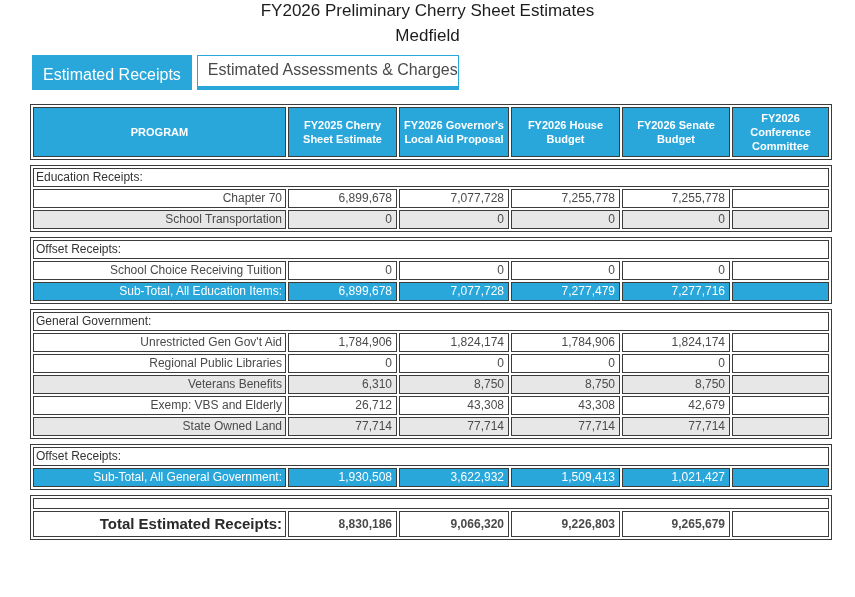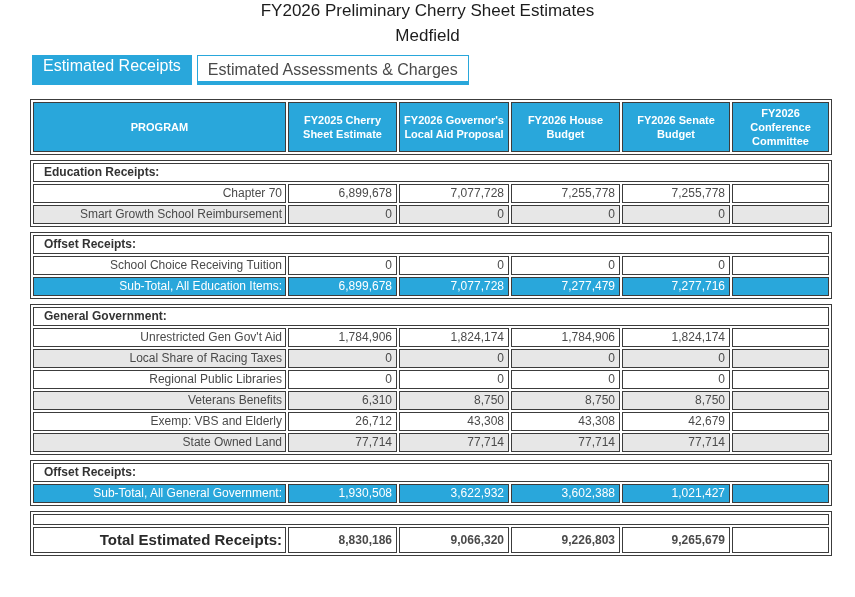--- a/index.html
+++ b/index.html
@@ -18,25 +18,25 @@
     line-height:21px;font-weight:normal;
   }
   .page-subtitle{
     text-align:center;font-size:17px;color:#1c1c1c;
     margin-top:4px;line-height:21px;font-weight:normal;
   }
   .tabs{display:flex;align-items:stretch;gap:5px;margin:9px 0 0 32px;}
   .tab{font-size:16px;line-height:19px;cursor:pointer;white-space:nowrap;}
   .tab.active{
     background:var(--accent);color:#fff;border:1px solid var(--accent);
-    padding:0 10px 5px 10px;
+    padding:9px 10px 5px 10px;
   }
   .tab.inactive{
     background:#fff;color:#4a4a4a;border:1px solid var(--accent);
-    border-bottom:4px solid var(--accent);padding:4px 10px 2px 10px;
+    border-bottom:4px solid var(--accent);padding:4px 0 2px 10px;
   }
   .table-area{margin:14px 0 0 30px;width:800px;}
   table.sheet{
     border-collapse:separate;border-spacing:2px;background:#fff;
     border:1px solid var(--line);table-layout:fixed;width:800px;
     margin:0 0 5px 0;
   }
   .sheet col:nth-child(1){width:253px;}
   .sheet col:nth-child(2){width:109px;}
   .sheet col:nth-child(3){width:110px;}
@@ -45,21 +45,21 @@
   .sheet col:nth-child(6){width:97px;}
   .sheet th,.sheet td{border:1px solid var(--line);overflow:hidden;}
   .sheet th{
     background:var(--accent);color:#fff;font-weight:bold;font-size:11px;
     line-height:14px;text-align:center;padding:3px 2px;height:36px;
   }
   .sheet td{
     font-size:12px;line-height:15px;padding:1px 3px;color:#4a4a4a;
     white-space:nowrap;background:#fff;
   }
-  .sheet td.heading{font-weight:bold;color:#333;line-height:13px;padding:2px 10px;}
+  .sheet td.heading{font-weight:normal;color:#333;line-height:13px;padding:2px 2px;}
   .sheet td.label{text-align:right;}
   .sheet td.num{text-align:right;padding-right:4px;}
   .sheet tr.alt td{background:var(--row-alt);}
   .sheet tr.subtotal td{background:var(--accent);color:#fff;font-weight:normal;}
   .sheet td.spacer{height:11px;padding:0;}
   .sheet td.total-label{
     font-size:15px;font-weight:bold;color:#2a2a2a;line-height:20px;padding:2px 3px;
   }
   .sheet tr.total-row td.num{font-weight:bold;}
 </style>
@@ -113,21 +113,21 @@
           </tr>
           <tr class="">
             <td class="label">Chapter 70</td>
             <td class="num">6,899,678</td>
             <td class="num">7,077,728</td>
             <td class="num">7,255,778</td>
             <td class="num">7,255,778</td>
             <td class="num"></td>
           </tr>
           <tr class="alt">
-            <td class="label">Smart Growth School Reimbursement</td>
+            <td class="label">School Transportation</td>
             <td class="num">0</td>
             <td class="num">0</td>
             <td class="num">0</td>
             <td class="num">0</td>
             <td class="num"></td>
           </tr>
         </tbody>
       </table>
       <table class="sheet">
         <colgroup>
@@ -174,28 +174,20 @@
             <td colspan="6" class="heading">General Government:</td>
           </tr>
           <tr class="">
             <td class="label">Unrestricted Gen Gov't Aid</td>
             <td class="num">1,784,906</td>
             <td class="num">1,824,174</td>
             <td class="num">1,784,906</td>
             <td class="num">1,824,174</td>
             <td class="num"></td>
           </tr>
-          <tr class="alt">
-            <td class="label">Local Share of Racing Taxes</td>
-            <td class="num">0</td>
-            <td class="num">0</td>
-            <td class="num">0</td>
-            <td class="num">0</td>
-            <td class="num"></td>
-          </tr>
           <tr class="">
             <td class="label">Regional Public Libraries</td>
             <td class="num">0</td>
             <td class="num">0</td>
             <td class="num">0</td>
             <td class="num">0</td>
             <td class="num"></td>
           </tr>
           <tr class="alt">
             <td class="label">Veterans Benefits</td>
@@ -233,21 +225,21 @@
           <col>
         </colgroup>
         <tbody>
           <tr>
             <td colspan="6" class="heading">Offset Receipts:</td>
           </tr>
           <tr class="subtotal">
             <td class="label">Sub-Total, All General Government:</td>
             <td class="num">1,930,508</td>
             <td class="num">3,622,932</td>
-            <td class="num">3,602,388</td>
+            <td class="num">1,509,413</td>
             <td class="num">1,021,427</td>
             <td class="num"></td>
           </tr>
         </tbody>
       </table>
     </div>
 
   <table class="sheet">
     <colgroup>
         <col>

